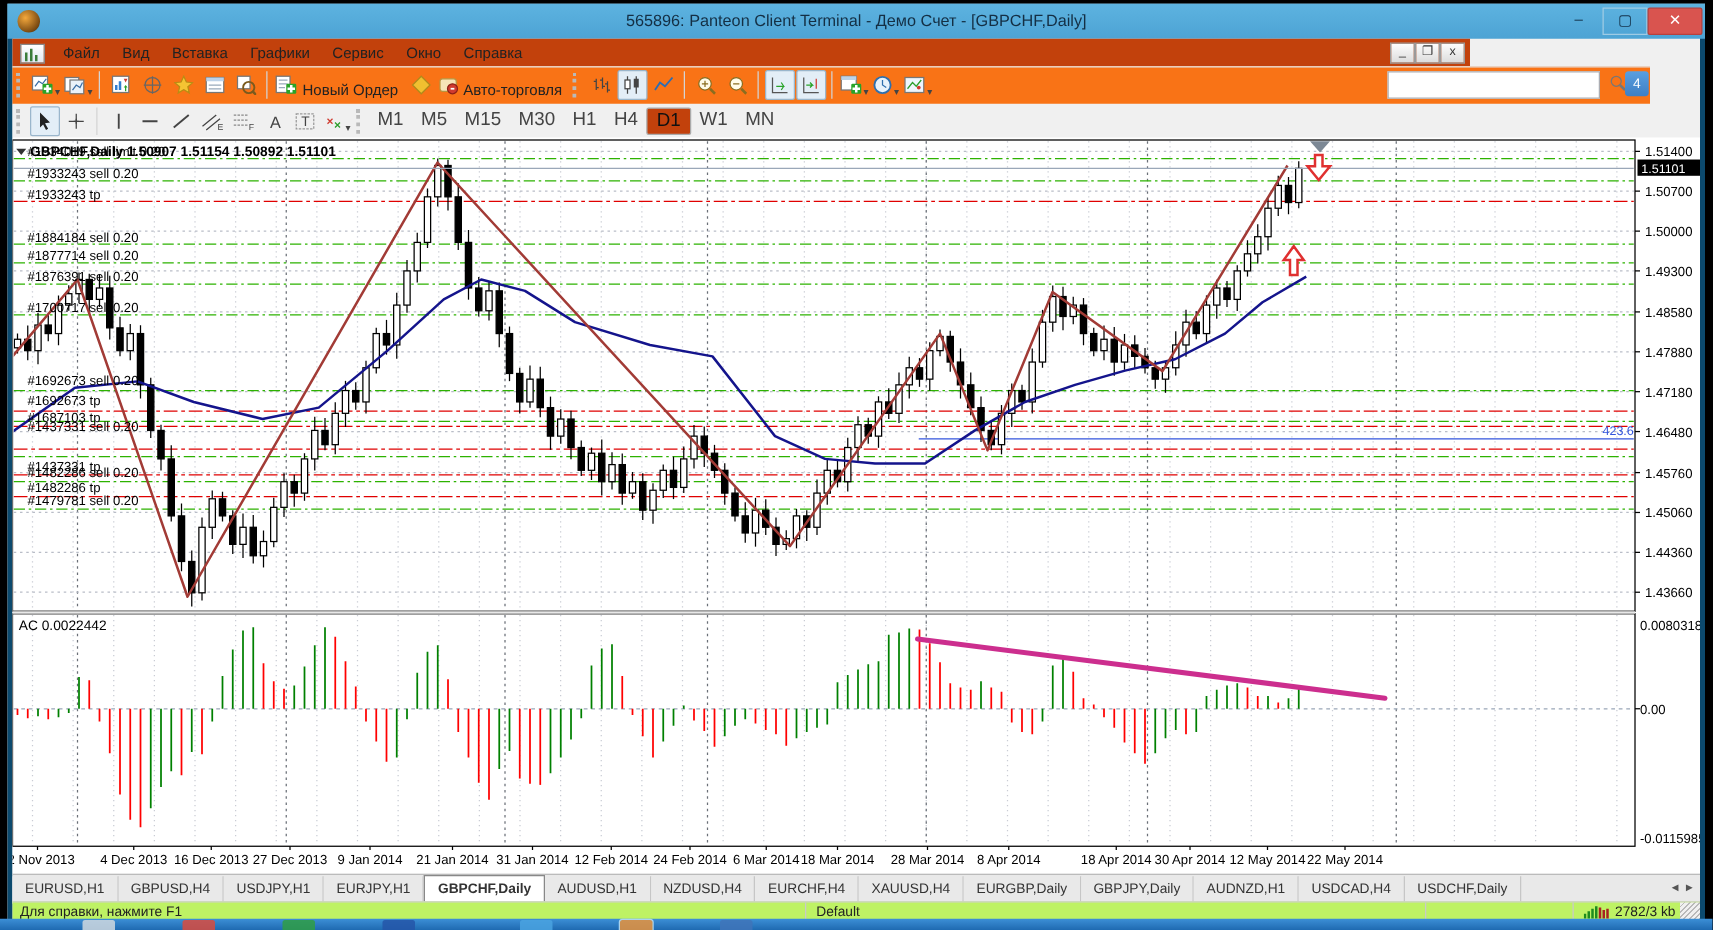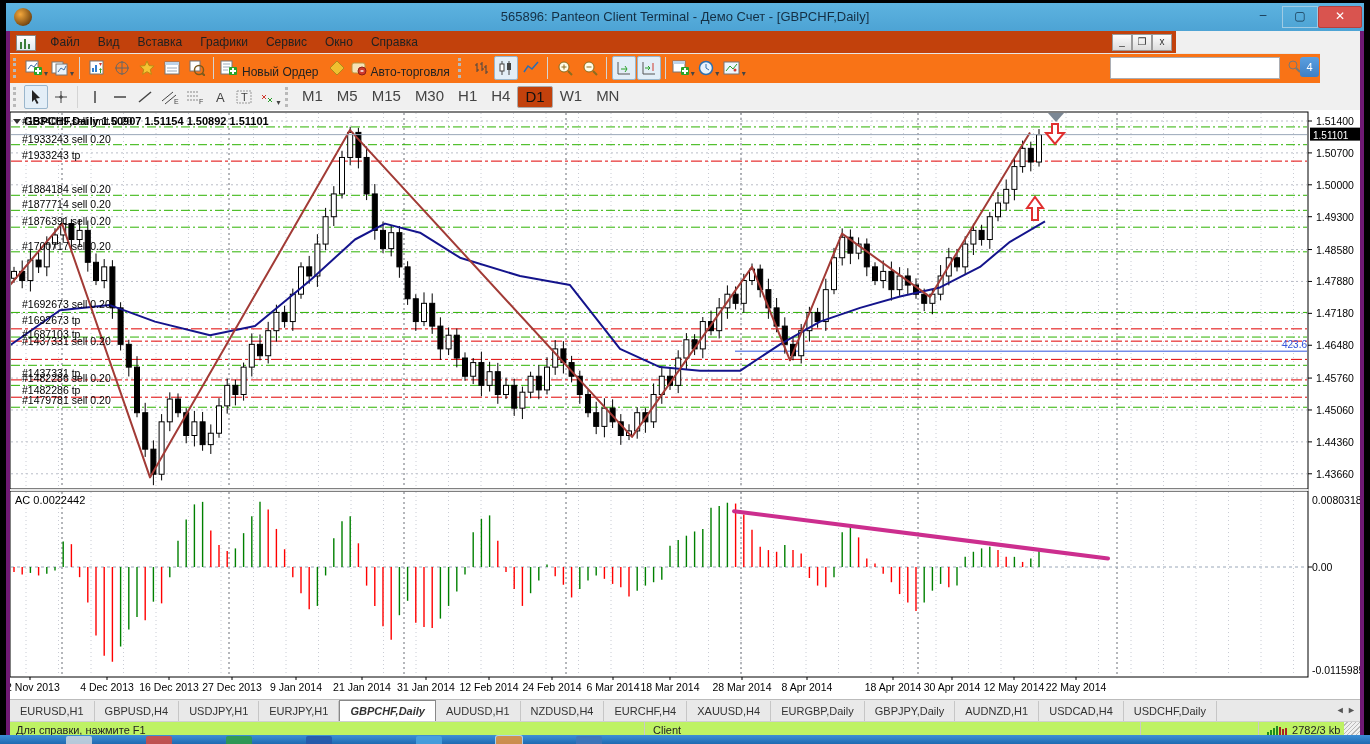--- a/index.html
+++ b/index.html
@@ -1,17 +1,17 @@
 <!DOCTYPE html>
 <html><head>
 <meta charset="utf-8">
 <style>
   html,body{margin:0;padding:0;background:#000;width:1370px;height:744px;overflow:hidden;
     font-family:"Liberation Sans",sans-serif;-webkit-font-smoothing:antialiased;}
-  #window{position:absolute;left:6px;top:3px;width:1350px;height:732px;border:4px solid #701a75;background:#f0f0f0;box-sizing:content-box;}
+  #window{position:absolute;left:6px;top:3px;width:1350px;height:732px;border:4px solid #0c4a6e;background:#f0f0f0;box-sizing:content-box;}
   #titlebar{position:absolute;left:-4px;top:-4px;width:1358px;height:28px;background:linear-gradient(#5db3e0,#4da3d4);color:#142f44;font-size:13px;}
   #title-text{position:absolute;left:0;right:0;top:6px;text-align:center;}
   #app-logo{position:absolute;left:8px;top:5px;width:18px;height:18px;border-radius:50%;background:radial-gradient(circle at 35% 35%,#f4a83c,#7a4a12 70%,#222);}
   .cap-btn{position:absolute;top:3px;width:34px;height:20px;text-align:center;line-height:18px;color:#14324a;font-size:12px;}
   #btn-min{right:84px;} #btn-max{right:46px;border:1px solid #9fcbe4;}
   #btn-close{right:2px;width:42px;background:#d9544f;color:#fff;border-radius:2px;border:1px solid #b8403c;}
   #menubar{position:absolute;left:0;top:24px;width:1166px;height:22px;background:#c2410c;font-size:12px;color:#222;}
   .menu-item{display:inline-block;padding:4px 9px 0 9px;height:18px;}
   #menu-doc-icon{display:inline-block;width:18px;height:14px;margin:4px 2px 0 6px;border:1px solid #888;background:linear-gradient(#fff,#dfe9f2);position:relative;vertical-align:top;}
   #menu-doc-icon i{position:absolute;bottom:1px;width:2px;background:#3a7d3a;}
@@ -26,21 +26,21 @@
   .tlabel{font-size:12px;color:#222;padding:0 4px;}
   .dd{font-size:8px;color:#444;margin-left:1px;}
   .tfbtn{display:inline-block;padding:0 7px;height:20px;line-height:20px;margin-top:3px;font-size:15px;color:#444;vertical-align:top;}
   .tfbtn.active{border:1px solid #aaa;background:#c2410c;border-radius:2px;color:#111;}
   #searchbox{position:absolute;right:40px;top:3px;width:160px;height:20px;border:1px solid #abadb3;background:#fff;font-size:12px;padding:0 4px;color:#333;}
   #search-mag{position:absolute;right:22px;top:6px;width:10px;height:10px;}
   #notif{position:absolute;right:1px;top:3px;width:19px;height:20px;background:linear-gradient(#5a9fe0,#3e7fc4);border-radius:3px;color:#fff;font-size:11px;line-height:20px;text-align:center;}
   #chartwrap{position:absolute;left:0;top:103px;width:1350px;height:589px;background:#fff;}
   #tabsbar{position:absolute;left:0;top:692px;width:1350px;height:22px;background:#e9e9e9;border-top:1px solid #bbb;font-size:11px;color:#333;white-space:nowrap;}
   .tab{display:inline-block;padding:4px 10px 0 10px;height:18px;border-right:1px solid #c6c6c6;background:#e9e9e9;}
-  .tab.active{background:#fff;border:1px solid #888;border-bottom:none;margin-top:0px;font-weight:bold;font-style:italic;}
+  .tab.active{background:#fff;border:1px solid #888;border-bottom:none;margin-top:0px;font-weight:bold;}
   #tab-scroll{position:absolute;right:4px;top:5px;font-size:9px;color:#555;}
   #statusbar{position:absolute;left:0;top:714px;width:1350px;height:18px;background:#bef264;border-top:1px solid #d0d0d0;font-size:11px;color:#222;}
   .st-seg{position:absolute;top:0;height:18px;line-height:17px;border-left:1px solid #c9c9c9;padding-left:8px;}
   #st-help{left:0;border-left:none;padding-left:6px;}
   #st-default{left:634px;width:496px;}
   #st-seg2{left:1130px;width:62px;}
   #st-traffic{left:1248px;width:118px;}
   #st-grip{position:absolute;right:0;top:0;width:16px;height:18px;
     background:repeating-linear-gradient(135deg,#f0f0f0 0 2px,#b9b9b9 2px 3px);}
   #taskbar{position:absolute;left:0;top:735px;width:1370px;height:9px;background:linear-gradient(#3c8fd6,#1f6ab1);}
@@ -810,21 +810,21 @@
   <div id="tabsbar">
     <span id="tabs-holder"><span class="tab">EURUSD,H1</span><span class="tab">GBPUSD,H4</span><span class="tab">USDJPY,H1</span><span class="tab">EURJPY,H1</span><span class="tab active">GBPCHF,Daily</span><span class="tab">AUDUSD,H1</span><span class="tab">NZDUSD,H4</span><span class="tab">EURCHF,H4</span><span class="tab">XAUUSD,H4</span><span class="tab">EURGBP,Daily</span><span class="tab">GBPJPY,Daily</span><span class="tab">AUDNZD,H1</span><span class="tab">USDCAD,H4</span><span class="tab">USDCHF,Daily</span></span>
     <span id="tab-scroll">
       <span>◄</span>
       <span>►</span>
     </span>
   </div>
 
   <div id="statusbar">
     <span class="st-seg" id="st-help">Для справки, нажмите F1</span>
-    <span class="st-seg" id="st-default">Client</span>
+    <span class="st-seg" id="st-default">Default</span>
     <span class="st-seg" id="st-seg2"></span>
     <span class="st-seg" id="st-traffic">
       <svg width="22" height="12" style="vertical-align:-2px">
         <rect x="0" y="8" width="2" height="4" fill="#1e8c1e"></rect>
           <rect x="3" y="6" width="2" height="6" fill="#1e8c1e"></rect>
         <rect x="6" y="4" width="2" height="8" fill="#1e8c1e"></rect>
           <rect x="9" y="2" width="2" height="10" fill="#1e8c1e"></rect>
         <rect x="12" y="3" width="2" height="9" fill="#a82222"></rect>
           <rect x="15" y="5" width="2" height="7" fill="#a82222"></rect>
         <rect x="18" y="4" width="2" height="8" fill="#a82222"></rect>

